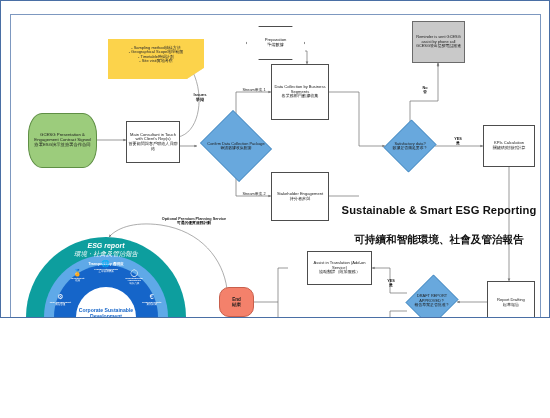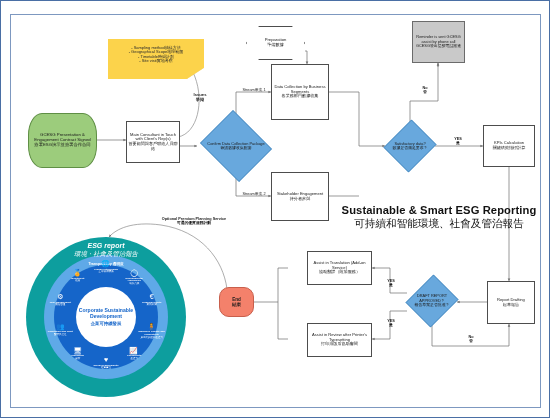--- a/index.html
+++ b/index.html
@@ -1,18 +1,18 @@
 <!DOCTYPE html>
 <html><head>
 <meta charset="utf-8">
 <style>
   html,body{margin:0;padding:0;background:#ffffff;}
   body{font-family:"Liberation Sans","DejaVu Sans",sans-serif;}
   #canvas{
-    position:relative;width:550px;height:418px;overflow:hidden;
+    position:relative;width:550px;height:318px;overflow:hidden;
     background:#ffffff;
     border:1px solid #4a6fa5;
     box-sizing:border-box;
   }
   #inner-frame{
     position:absolute;left:9px;top:13px;width:531px;height:394px;
     border:1px solid #7d98c0;box-sizing:border-box;background:#fff;
   }
   .node{position:absolute;box-sizing:border-box;display:flex;align-items:center;
         justify-content:center;text-align:center;line-height:1.12;color:#1a1a1a;}
@@ -45,21 +45,21 @@
 
   
   .lbl{position:absolute;font-size:3.8px;color:#222;text-align:center;line-height:1.15;
        white-space:pre-line;}
   .lbl.b{font-weight:bold;}
   .lbl.big{font-size:4.2px;}
 
   
   #main-title{position:absolute;left:332px;top:203px;width:212px;text-align:center;color:#111;}
   #main-title .en{font-size:11.2px;font-weight:bold;letter-spacing:.1px;}
-  #main-title .zh{font-size:10.6px;font-weight:normal;margin-top:1px;}
+  #main-title .zh{font-size:10.6px;font-weight:bold;margin-top:17px;}
 
   
   #esg-wheel{position:absolute;left:25px;top:236px;width:160px;height:160px;}
   .ring-out{position:absolute;inset:0;border-radius:50%;background:#0d9e9e;}
   .ring-mid{position:absolute;left:11%;top:11%;width:78%;height:78%;border-radius:50%;
     background:#5fa9e8;}
   .ring-in{position:absolute;left:17.5%;top:17.5%;width:65%;height:65%;border-radius:50%;
     background:#1565c9;}
   .hub{position:absolute;left:31%;top:31%;width:38%;height:38%;border-radius:50%;
     background:#ffffff;display:flex;align-items:center;justify-content:center;text-align:center;}

